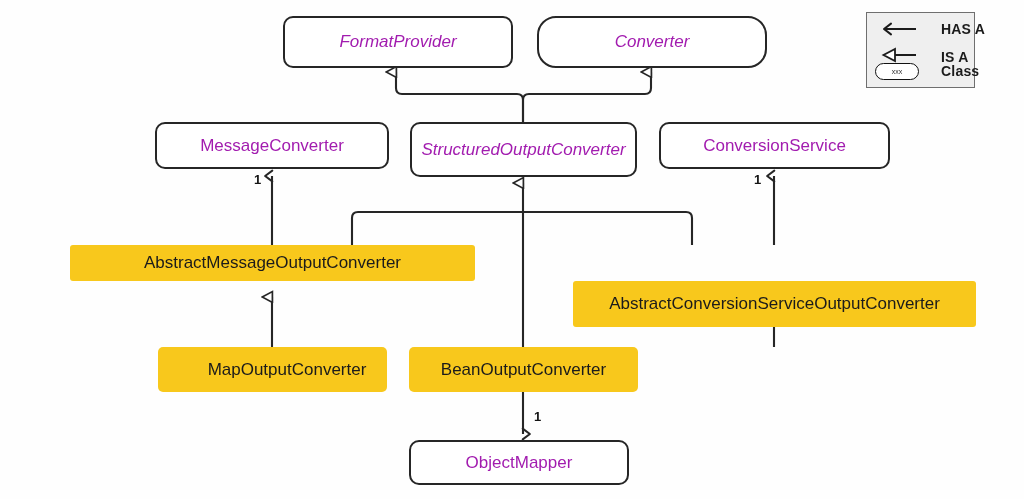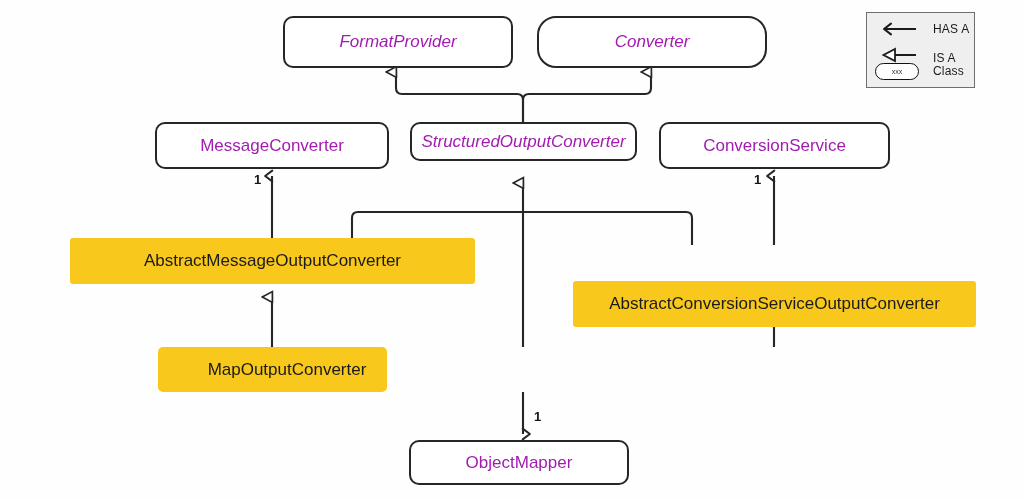--- a/index.html
+++ b/index.html
@@ -81,25 +81,26 @@
   }
   .legend-row.r1 { top: 6px; }
   .legend-row.r2 { top: 32px; align-items: flex-end; }
   .legend-row.r3 { top: 48px; }
   .legend-glyph {
     width: 46px;
     height: 20px;
     flex: 0 0 46px;
   }
   .legend-text {
-    font-size: 12px;
+    font-size: 14px;
     color: #1b1b1b;
-    margin-left: 12px;
+    margin-left: 20px;
     letter-spacing: 0.2px;
     white-space: nowrap;
+    font-weight: bold;
   }
   .legend-pill {
     width: 44px;
     height: 17px;
     border: 1.6px solid #111;
     border-radius: 9px;
     background: #fff;
     display: flex;
     align-items: center;
     justify-content: center;
@@ -146,36 +147,39 @@
   <div class="node node-plain abstract" style="left:283px; top:16px; width:230px; height:52px;">
     <span>FormatProvider</span>
   </div>
   <div class="node node-plain abstract" style="left:537px; top:16px; width:230px; height:52px;border-radius:19px;">
     <span>Converter</span>
   </div>
 
   <div class="node node-plain" style="left:155px; top:122px; width:234px; height:47px;">
     <span>MessageConverter</span>
   </div>
-  <div class="node node-plain abstract" style="left:410px; top:122px; width:227px; height:39px;text-align:right;">
+  <div class="node node-plain abstract" style="left:410px; top:122px; width:227px; height:55px;text-align:right;">
     <span>StructuredOutputConverter</span>
   </div>
   <div class="node node-plain" style="left:659px; top:122px; width:231px; height:47px;">
     <span>ConversionService</span>
   </div>
 
-  <div class="node node-yellow" style="left:70px; top:238px; width:405px; height:46px;">
+  <div class="node node-yellow" style="left:70px; top:245px; width:405px; height:36px;">
     <span>AbstractMessageOutputConverter</span>
   </div>
   <div class="node node-yellow" style="left:573px; top:245px; width:403px; height:46px;margin-top:36px;">
     <span>AbstractConversionServiceOutputConverter</span>
   </div>
 
   <div class="node node-yellow leaf" style="left:158px; top:347px; width:229px; height:45px;padding-left:29px;">
     <span>MapOutputConverter</span>
+  </div>
+  <div class="node node-yellow leaf" style="left:409px; top:347px; width:229px; height:45px;">
+    <span>BeanOutputConverter</span>
   </div>
 
   <div class="node node-plain" style="left:409px; top:440px; width:220px; height:45px;">
     <span>ObjectMapper</span>
   </div>
 
   <span class="mult-label" style="left:254px; top:172px;">1</span>
   <span class="mult-label" style="left:754px; top:172px;">1</span>
   <span class="mult-label" style="left:534px; top:409px;">1</span>
 

